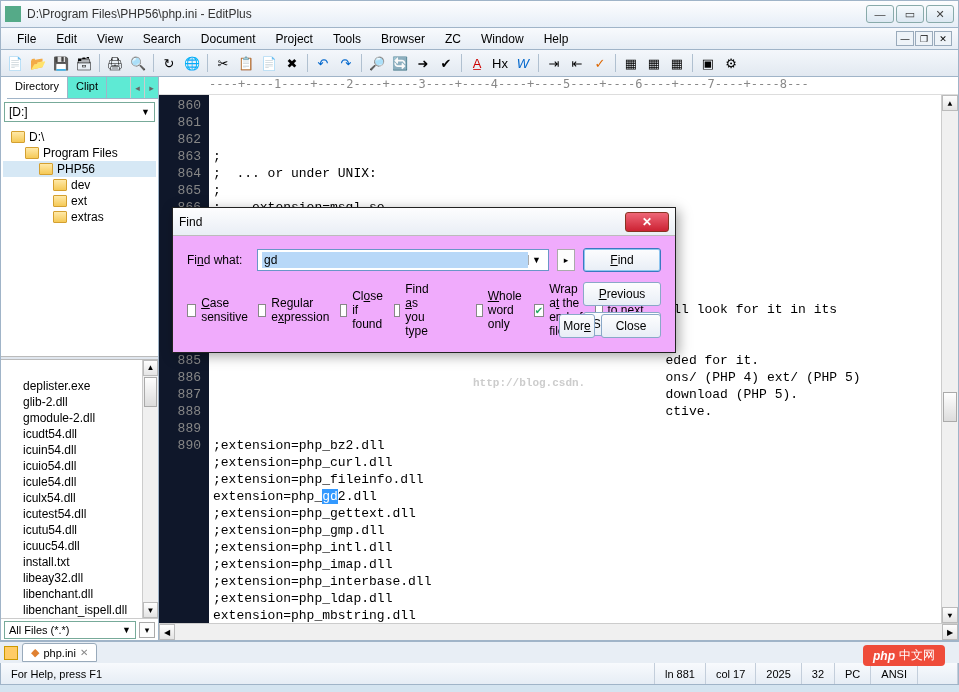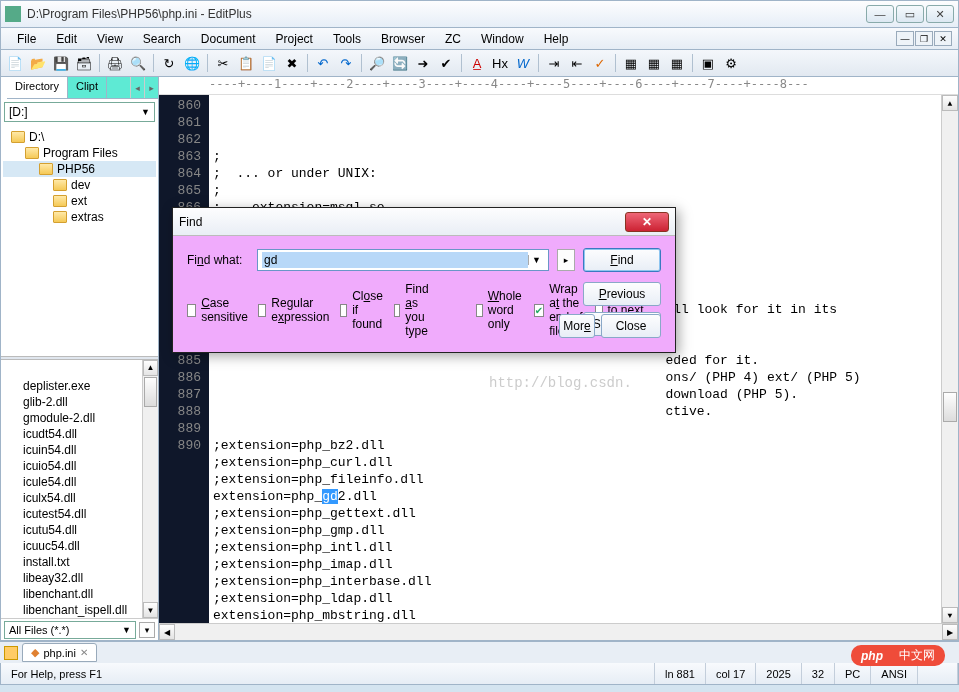--- a/index.html
+++ b/index.html
@@ -47,21 +47,21 @@
 .filter-row{height:22px;border-top:1px solid #ccc;display:flex;align-items:center;padding:0 3px;gap:3px;}
 .filter-sel{flex:1;height:18px;border:1px solid #7a9;padding:0 4px;display:flex;align-items:center;font-size:11px;}
 
 
 .editor{flex:1;display:flex;flex-direction:column;background:#fff;position:relative;}
 .ruler{height:18px;background:#fff;border-bottom:1px solid #ddd;font-family:Consolas,monospace;font-size:12px;color:#888;padding-left:50px;white-space:pre;overflow:hidden;}
 .code-area{flex:1;display:flex;font-family:Consolas,"Courier New",monospace;font-size:13px;overflow:hidden;position:relative;}
 .gutter{width:50px;background:#0f172a;text-align:right;color:#878787;padding:2px 8px 2px 2px;line-height:17px;}
 .code{flex:1;padding:2px 4px;line-height:17px;white-space:pre;color:#000;position:relative;}
 .hl{background:#3399ff;color:#fff;}
-.watermark{position:absolute;top:280px;left:280px;color:#ccc;font-size:14px;pointer-events:none;}
+.watermark{position:absolute;top:280px;left:264px;color:#ccc;font-size:11px;pointer-events:none;font-weight:bold;}
 .editor-sb-v{width:17px;background:#f0f0f0;border-left:1px solid #ccc;display:flex;flex-direction:column;}
 .editor-sb-h{height:17px;background:#f0f0f0;border-top:1px solid #ccc;display:flex;}
 
 
 .doc-tabs{height:22px;background:#e8eef5;border-top:1px solid #a0b4c8;display:flex;align-items:center;padding:0 4px;gap:4px;}
 .doc-tab{background:#fff;border:1px solid #9ab;border-radius:3px 3px 0 0;padding:2px 8px;display:flex;align-items:center;gap:4px;font-size:11px;}
 .doc-tab .dot{color:#e08030;}
 .doc-tab .x{color:#888;font-size:10px;}
 
 
@@ -85,21 +85,21 @@
 .dlg-btn.primary{border:1px solid #3a7ac0;box-shadow:0 0 0 1px #8ec5f0 inset;}
 .dlg-opts{display:flex;gap:40px;}
 .dlg-col{display:flex;gap:6px;}
 .chk{display:flex;align-items:center;gap:5px;}
 .chk .box{width:13px;height:13px;border:1px solid #888;background:#fff;display:flex;align-items:center;justify-content:center;font-size:10px;color:#2a6;}
 .dlg-side{position:absolute;right:14px;top:46px;display:flex;flex-direction:column;gap:6px;}
 .dlg-bottom{position:absolute;right:14px;bottom:14px;display:flex;gap:6px;}
 .u{text-decoration:underline;}
 
 
-.brand{position:absolute;right:14px;bottom:26px;background:#ef4c3a;color:#fff;font-size:12px;padding:2px 10px;border-radius:10px;display:flex;align-items:center;gap:16px;}
+.brand{position:absolute;right:14px;bottom:26px;background:#ef4c3a;color:#fff;font-size:12px;padding:2px 10px;border-radius:4px;display:flex;align-items:center;gap:4px;}
 .brand .ph{font-weight:bold;font-style:italic;}
 </style>
 </head>
 <body>
 
 <div class="titlebar">
   <div class="app-icon"></div>
   <div class="title">D:\Program Files\PHP56\php.ini - EditPlus</div>
   <div class="win-btns">
     <div class="win-btn">—</div>

